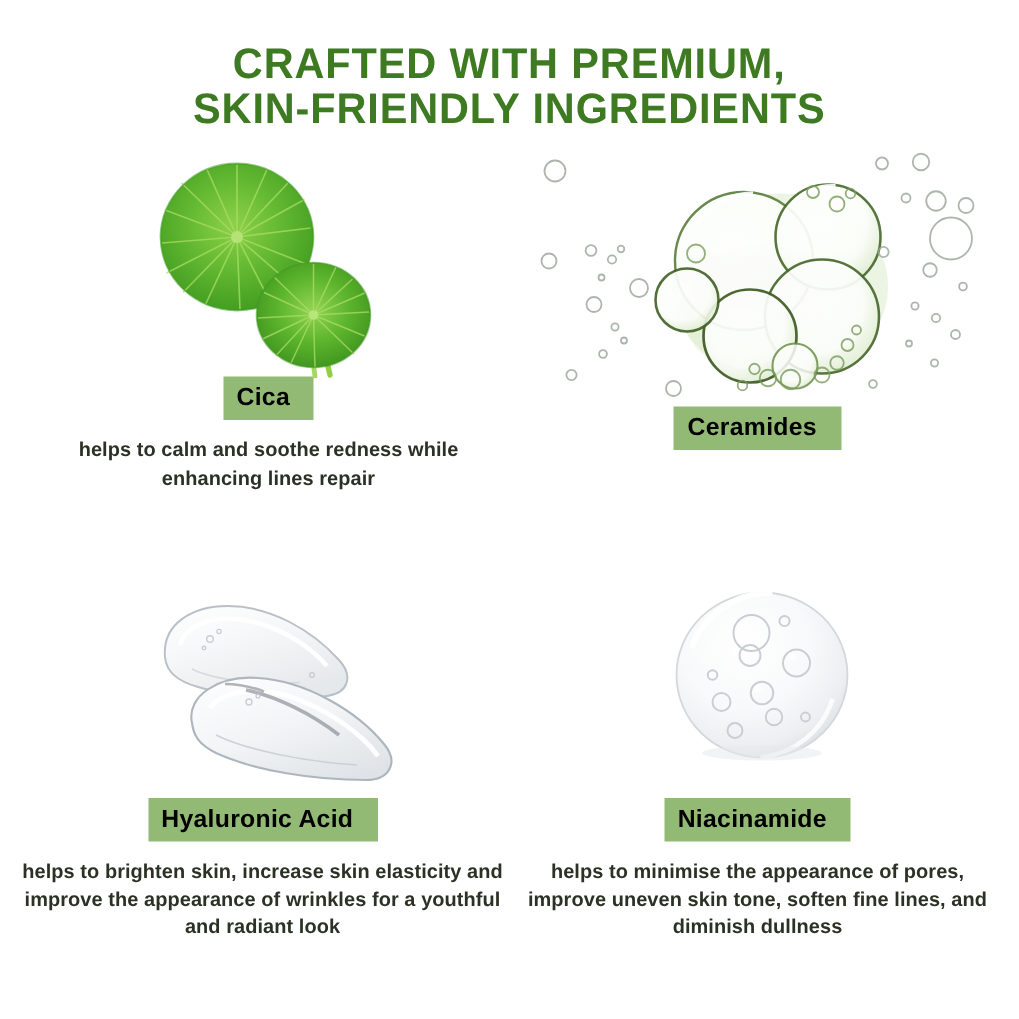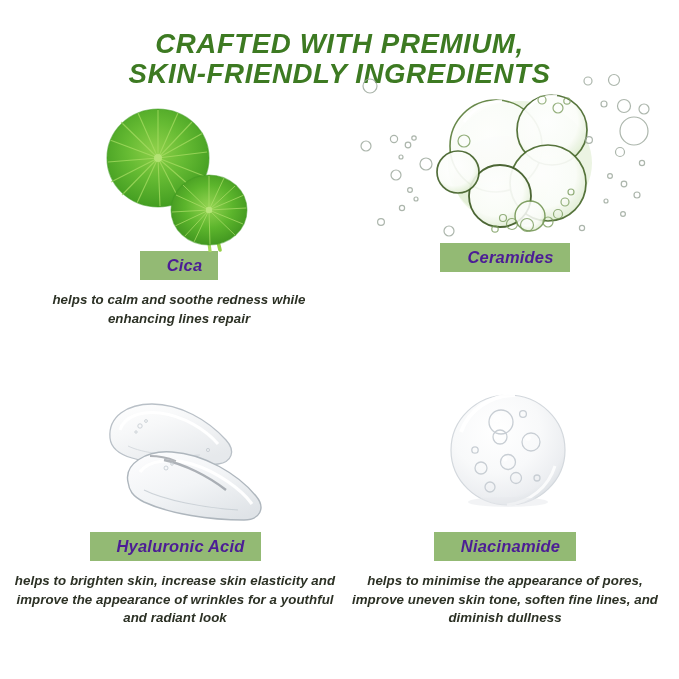--- a/index.html
+++ b/index.html
@@ -15,21 +15,20 @@
     font-family: "Liberation Sans", sans-serif;
     position: relative;
     overflow: hidden;
   }
 
   .page {
     position: relative;
     width: 570px;
     height: 679px;
     background: #ffffff;
-    font-style: italic;
   }
 
   
   .heading {
     position: absolute;
     top: 28px;
     left: 0;
     width: 679px;
     text-align: center;
     color: #3d7a22;
@@ -47,40 +46,40 @@
     position: absolute;
     text-align: center;
   }
   .card-art {
     position: relative;
     width: 100%;
   }
   .badge {
     display: inline-block;
     background: #93ba74;
-    color: #4c1d95;
+    color: #000000;
     font-size: 16.5px;
     font-weight: bold;
     letter-spacing: 0.2px;
-    padding: 5px 16px 6px 27px;
+    padding: 5px 16px 6px 9px;
     line-height: 18px;
     white-space: nowrap;
   }
   .desc {
     margin-top: 11px;
     color: #2c3125;
     font-size: 13.3px;
     font-weight: bold;
     line-height: 18.5px;
     letter-spacing: 0.05px;
   }
 
   
   #card-cica       { left: 18px;  top: 96px;  width: 322px; }
-  #card-ceramides  { left: 340px; top: 68px;  width: 330px; }
+  #card-ceramides  { left: 340px; top: 96px;  width: 330px; }
   #card-hyaluronic { left: 10px;  top: 382px; width: 330px; }
   #card-niacinamide{ left: 340px; top: 382px; width: 330px; }
 
   #card-cica .card-art        { height: 155px; }
   #card-ceramides .card-art   { height: 175px; }
   #card-hyaluronic .card-art  { height: 150px; }
   #card-niacinamide .card-art { height: 150px; }
 
   
   .leaf-svg { position: absolute; left: 78px; top: 4px; }

